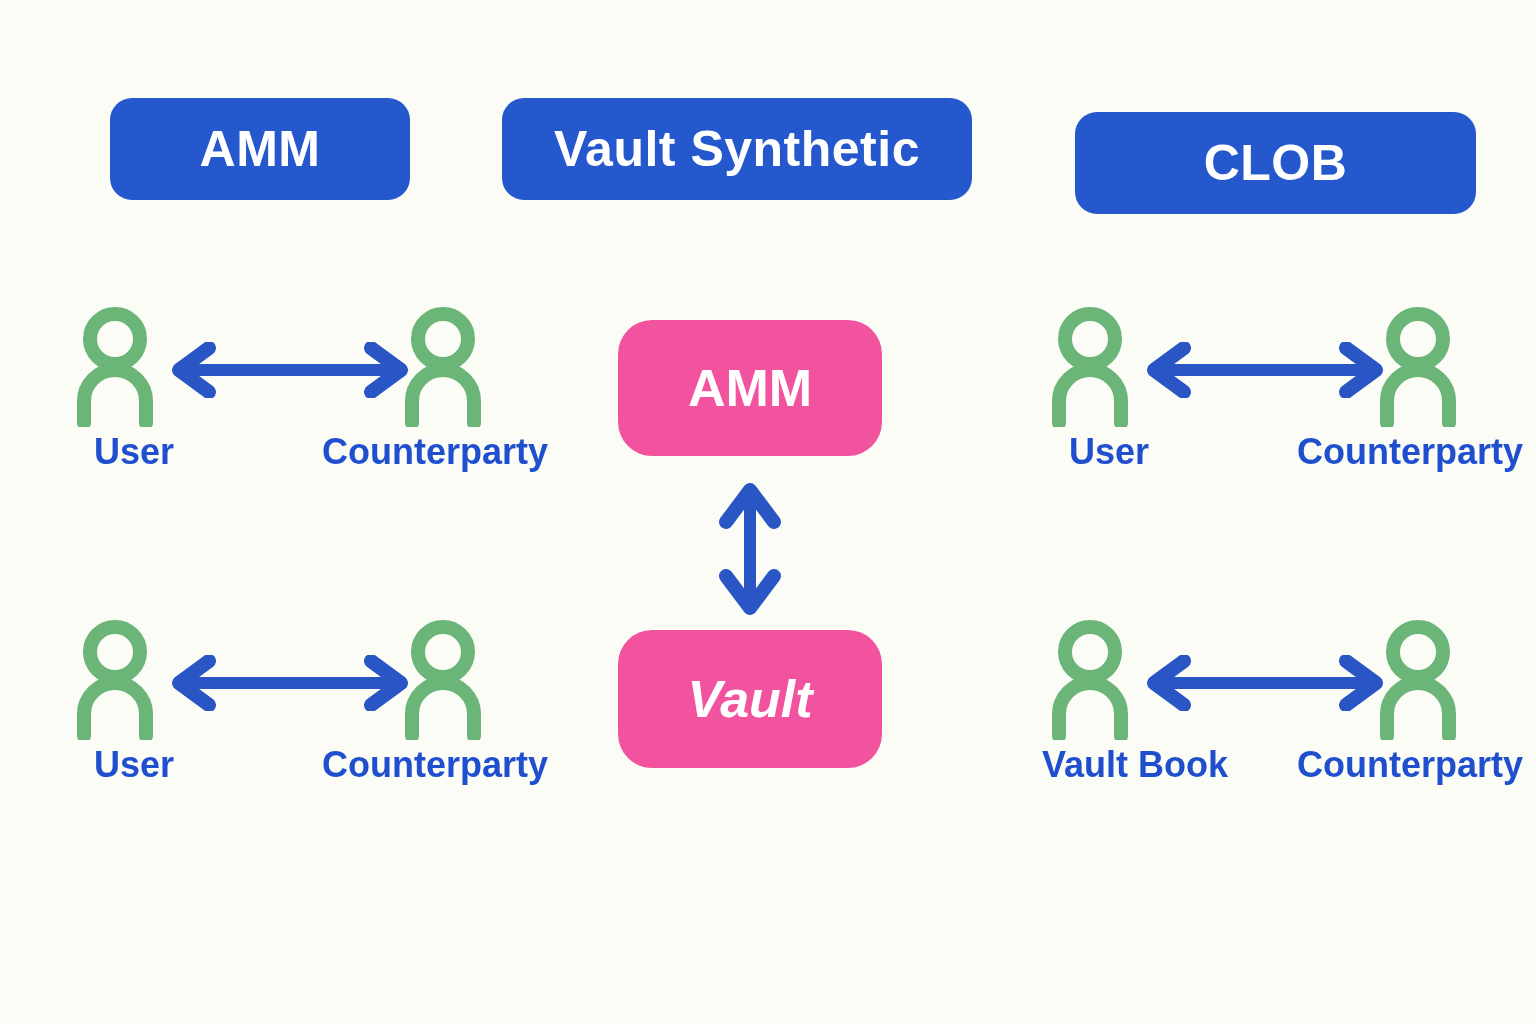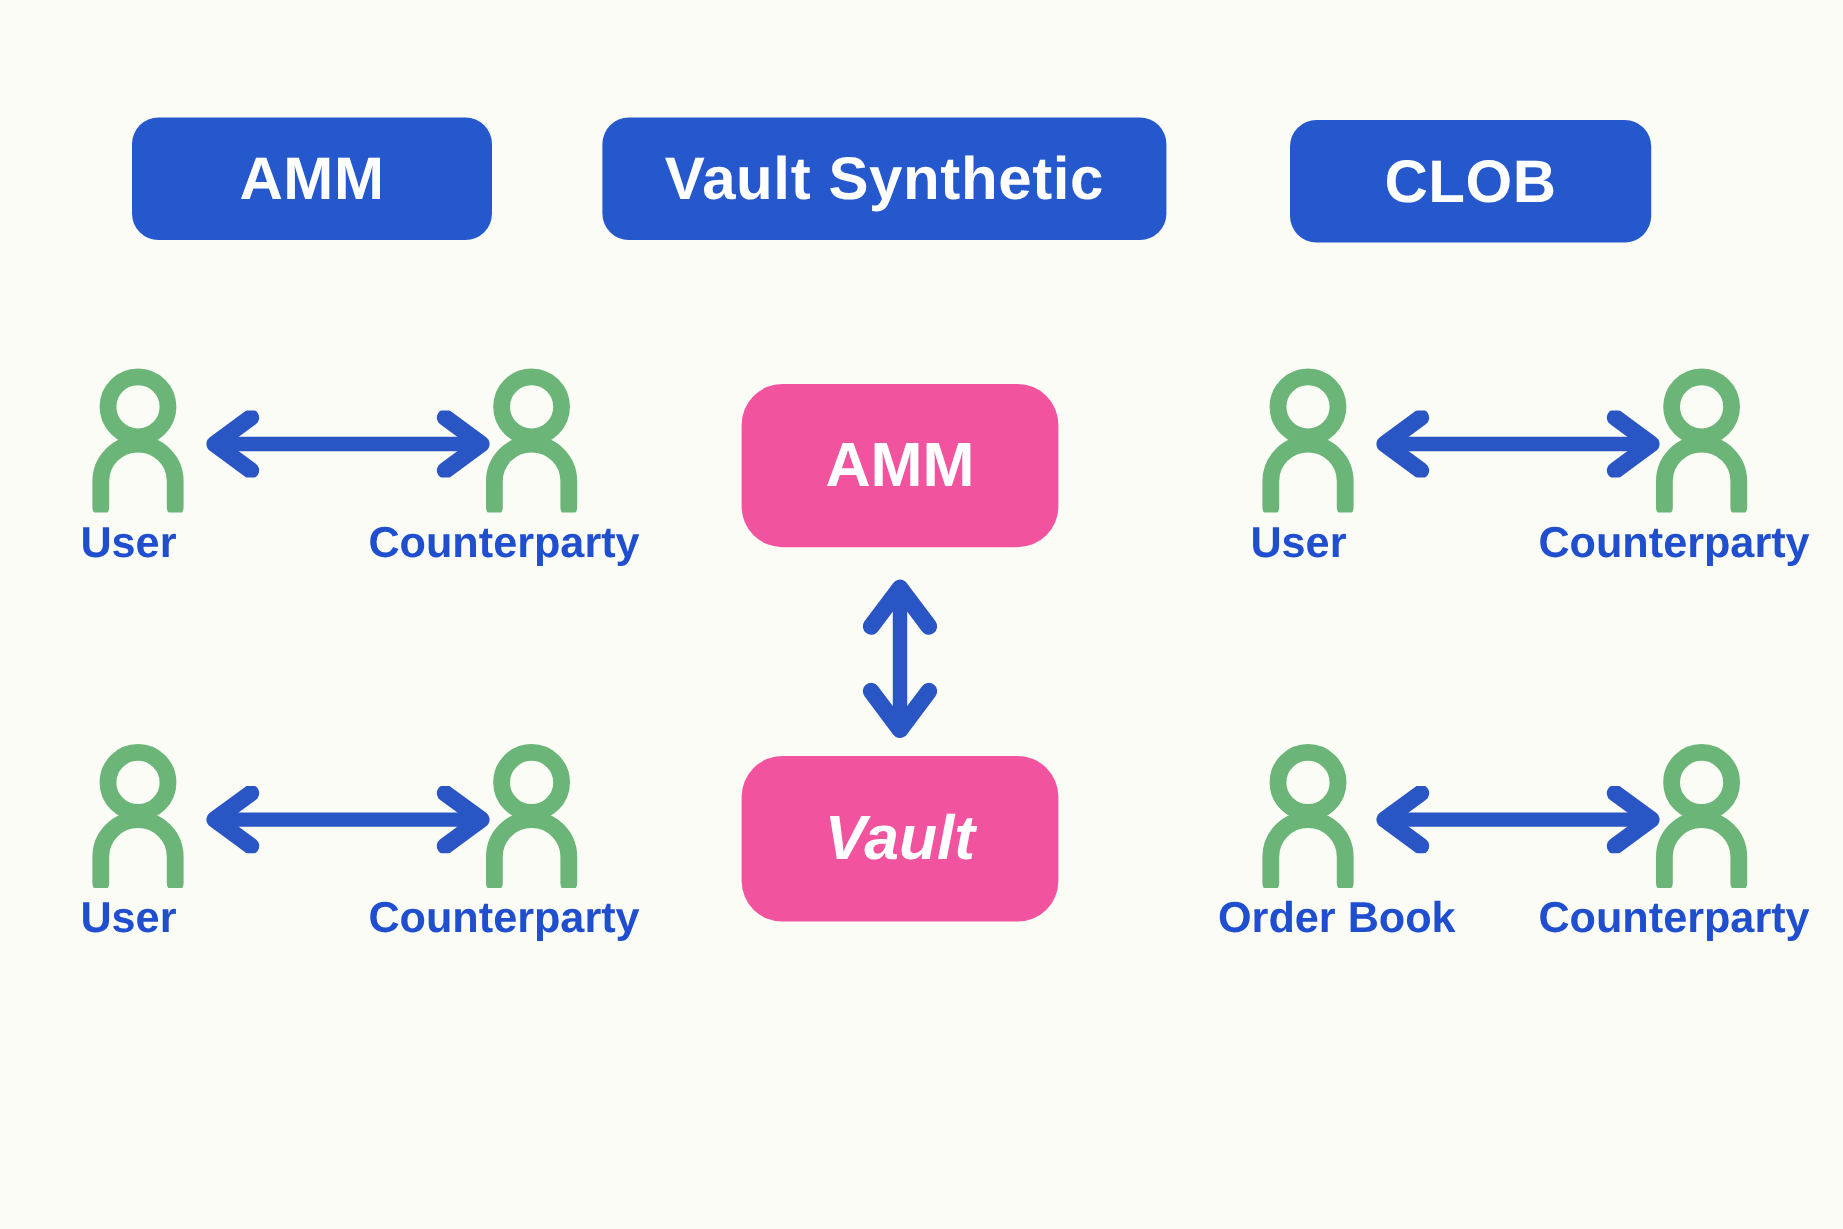--- a/index.html
+++ b/index.html
@@ -21,21 +21,21 @@
     color:#FFFFFF;
     font-weight:bold;
     font-size:50px;
     letter-spacing:0.5px;
     line-height:1;
     box-sizing:border-box;
     white-space:nowrap;
   }
   .pill-amm   {left:110px; top:98px;  width:300px; height:102px;}
   .pill-vault {left:502px; top:98px;  width:470px; height:102px;}
-  .pill-clob  {left:1075px;top:100px;  width:301px; height:102px;}
+  .pill-clob  {left:1075px;top:112px;  width:401px; height:102px;}
 
   
   .pair{
     position:absolute;
     width:470px;height:200px;
   }
   .pair-l1{left:55px;  top:300px;}
   .pair-l2{left:55px;  top:613px;}
   .pair-r1{left:1030px;top:300px;}
   .pair-r2{left:1030px;top:613px;}
@@ -58,23 +58,24 @@
   .arrow-h svg{display:block;width:250px;height:56px;}
 
   .plabel{
     position:absolute;
     top:132px;
     font-size:36px;
     font-weight:bold;
     color:#1F4FCF;
     line-height:1.1;
     white-space:nowrap;
+    margin-left:27px;
   }
   .plabel-left {left:12px;}
-  .plabel-right{left:252px;}
+  .plabel-right{left:240px;}
   .plabel-wide {left:-15px;}
 
   
   .pinkbox{
     position:absolute;
     display:flex;align-items:center;justify-content:center;
     background:#F2539F;
     border-radius:34px;
     color:#FFFFFF;
     font-weight:bold;
@@ -209,17 +210,17 @@
         <polyline points="44,6 14,28 44,50" fill="none" stroke="#2A55C4" stroke-width="14" stroke-linecap="round" stroke-linejoin="round"></polyline>
         <polyline points="206,6 236,28 206,50" fill="none" stroke="#2A55C4" stroke-width="14" stroke-linecap="round" stroke-linejoin="round"></polyline>
       </svg>
     </div>
     <div class="person person-right">
       <svg viewBox="0 0 80 122" xmlns="http://www.w3.org/2000/svg" aria-hidden="true">
         <circle cx="40" cy="34" r="25" fill="none" stroke="#6BB579" stroke-width="14"></circle>
         <path d="M9 118 V96 a31 31 0 0 1 62 0 V118" fill="none" stroke="#6BB579" stroke-width="14" stroke-linecap="round"></path>
       </svg>
     </div>
-    <div class="plabel plabel-wide">Order Book</div>
+    <div class="plabel plabel-wide">Vault Book</div>
     <div class="plabel plabel-right">Counterparty</div>
   </div>
 
 </div>
 
 </body></html>

